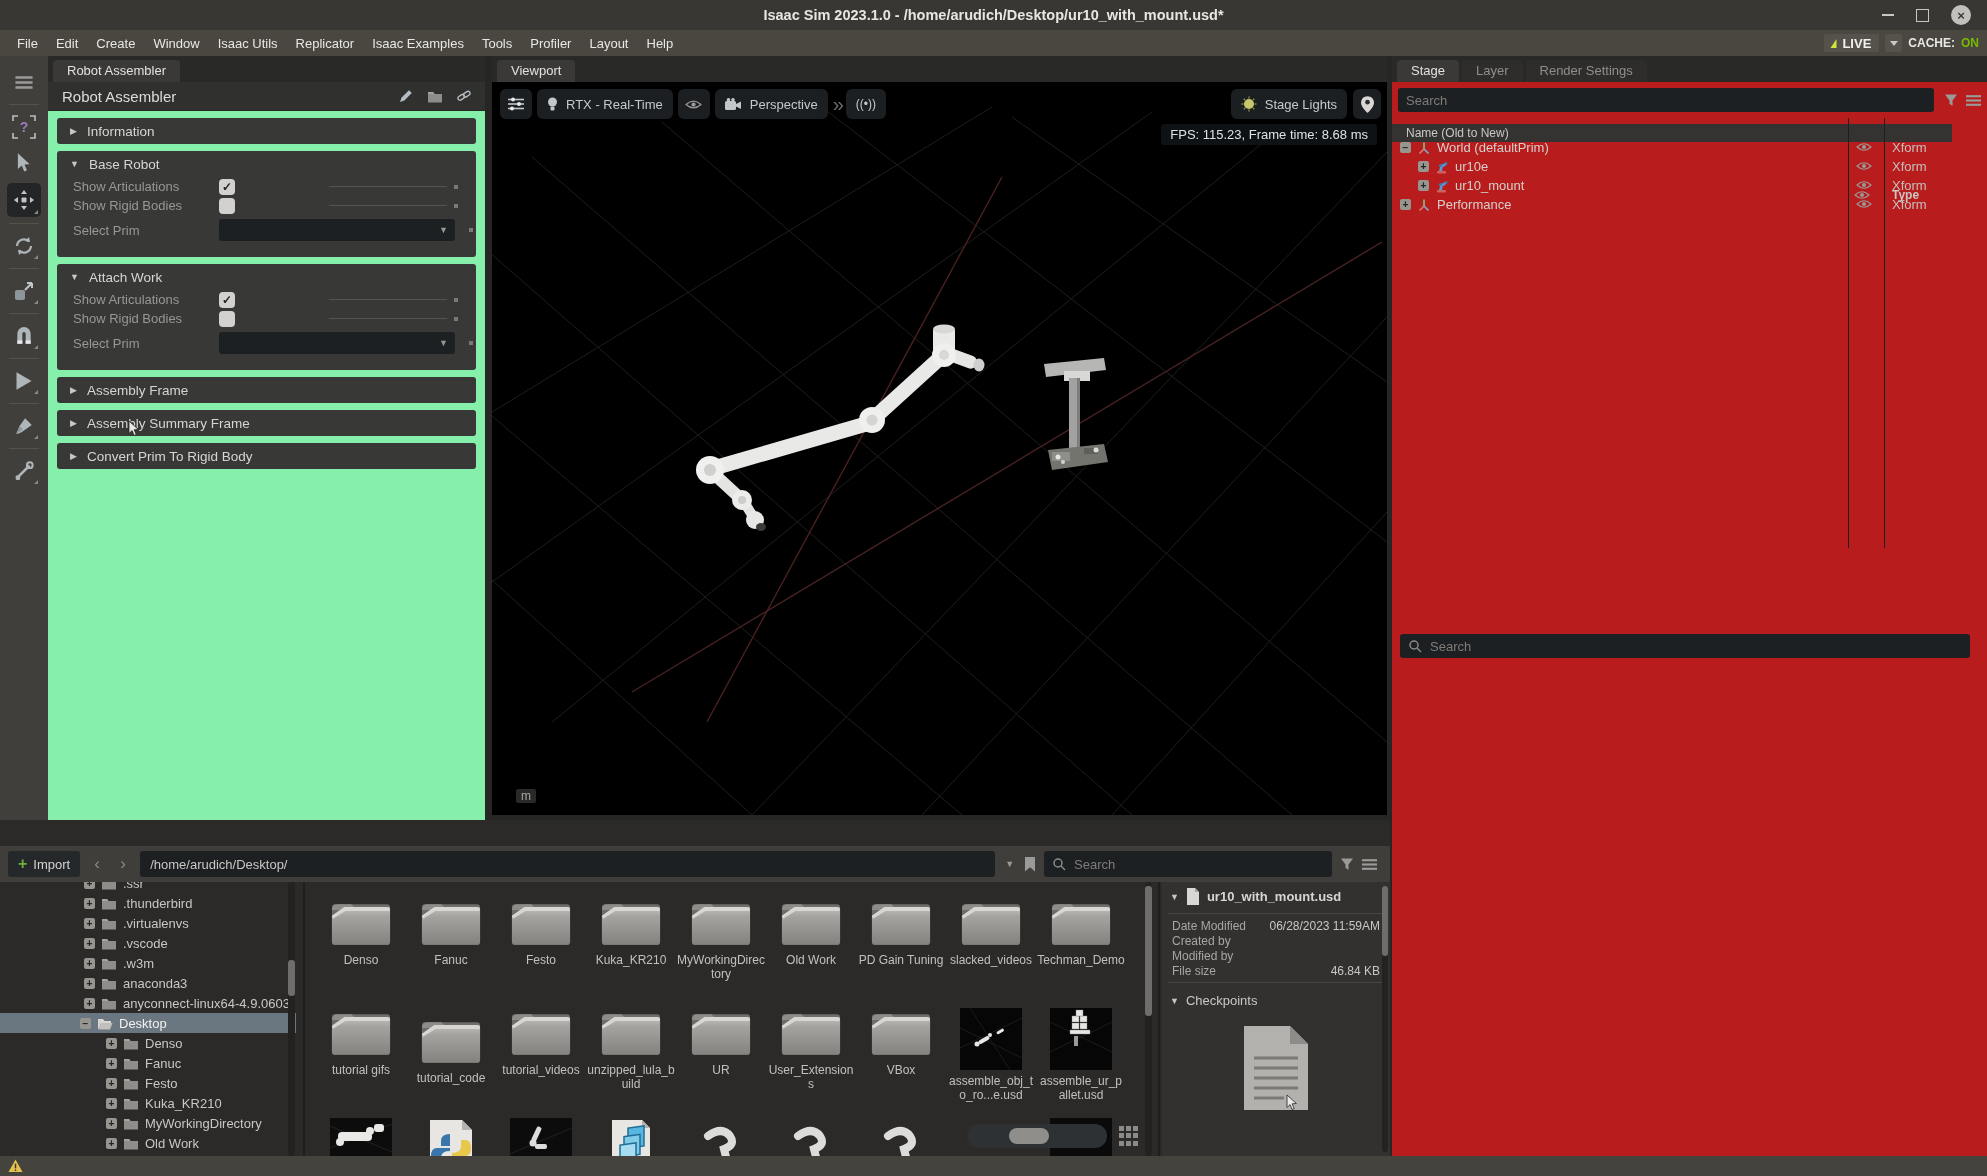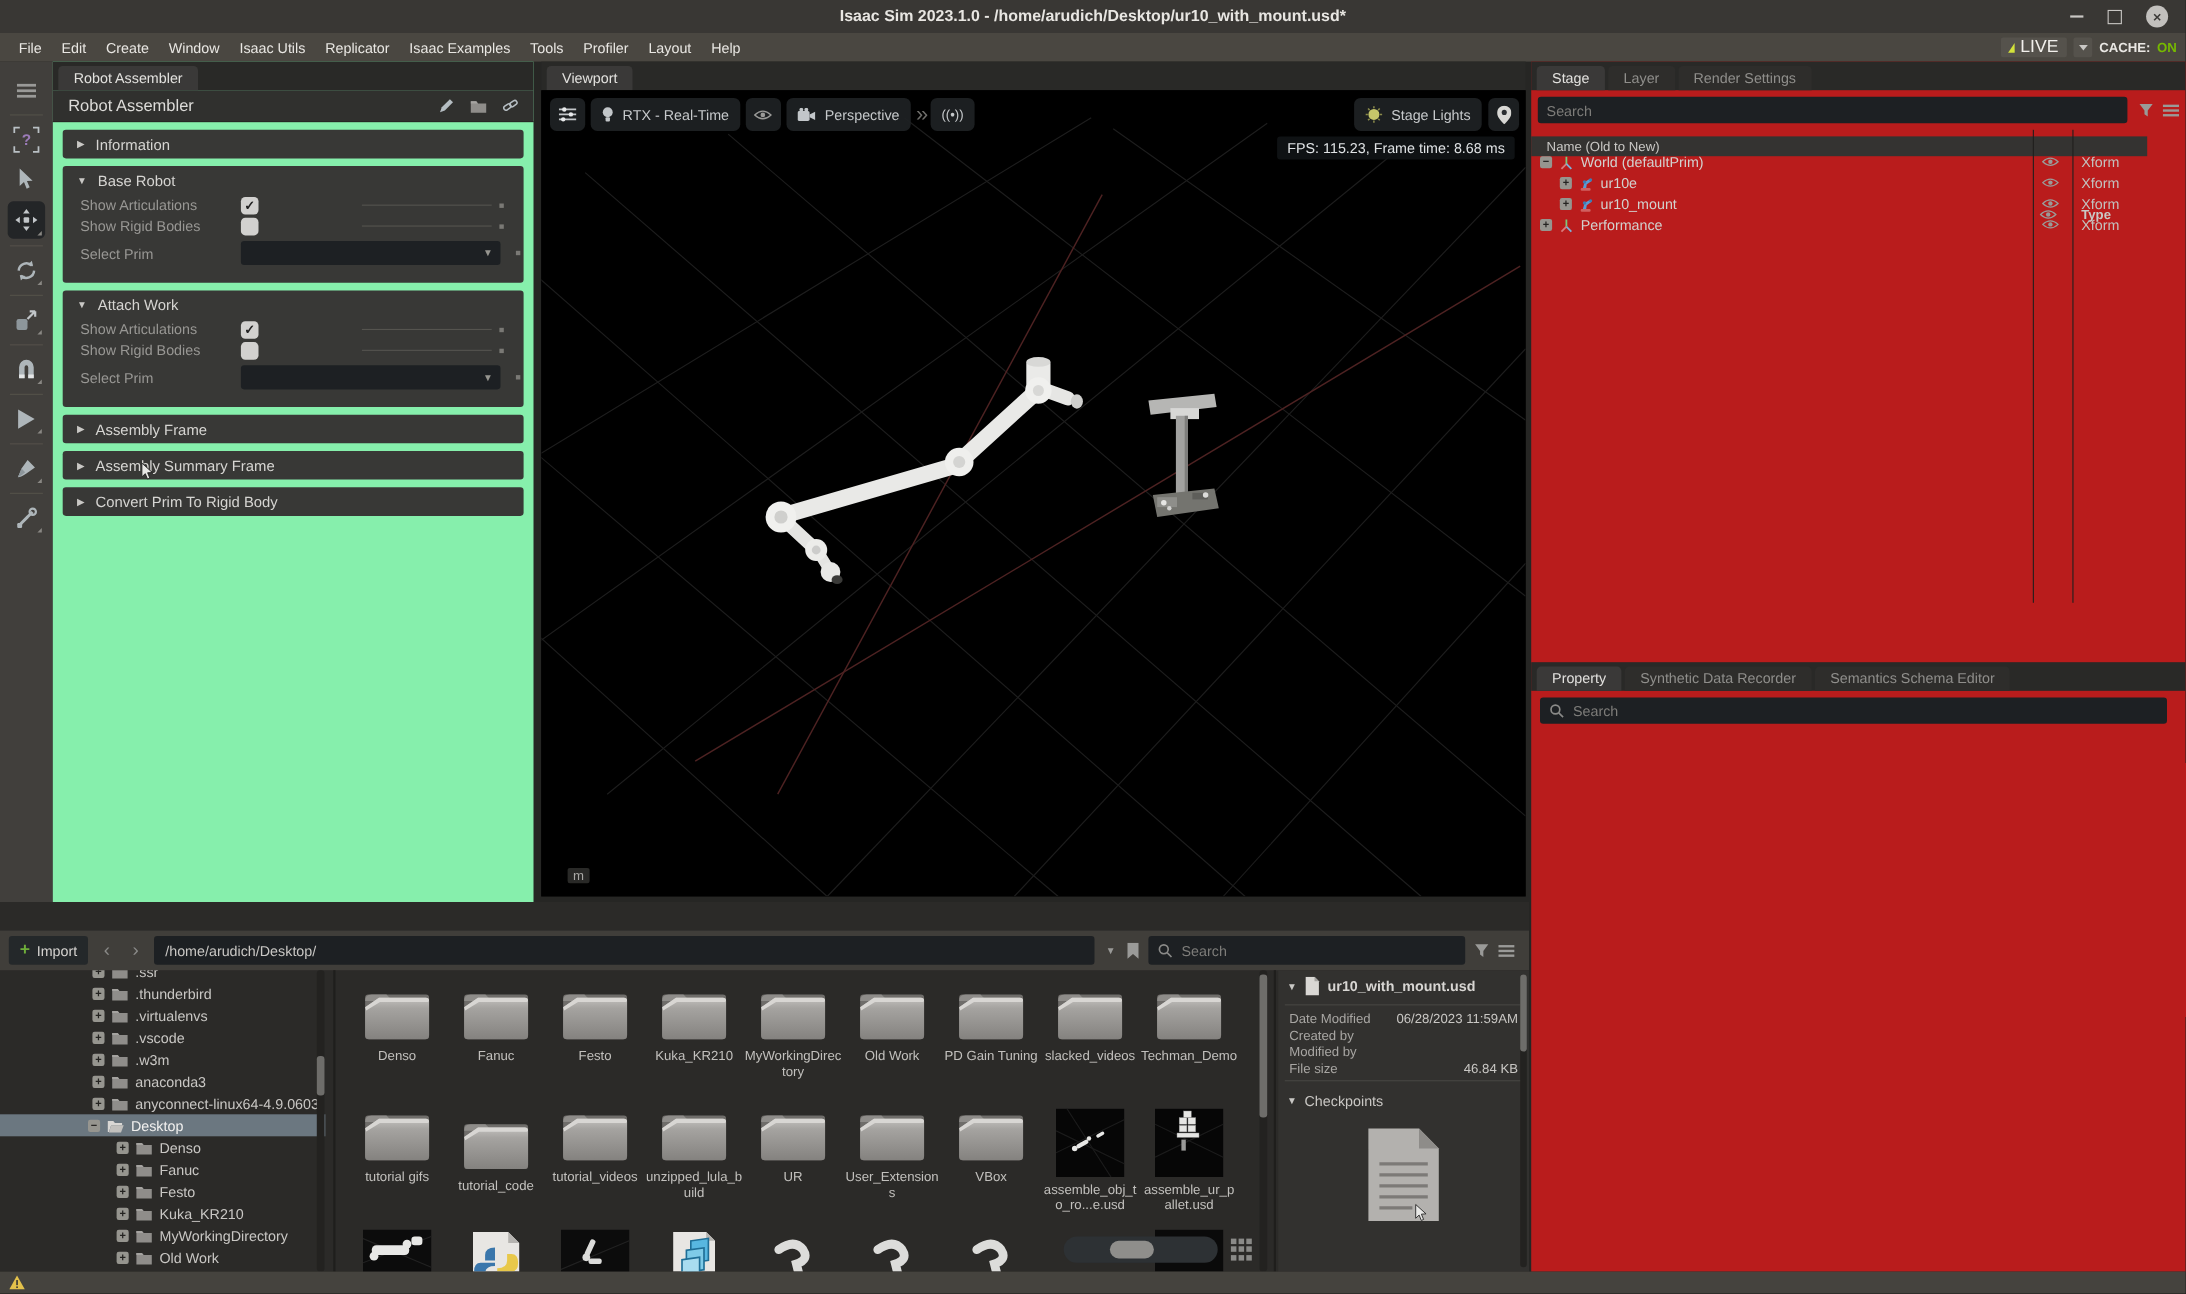--- a/index.html
+++ b/index.html
@@ -18,21 +18,21 @@
   .win-max{width:11px;height:11px;border:1.5px solid #c9c7c4}
   .win-close{width:20px;height:20px;border-radius:50%;background:#c2c0bd;color:#3a3836;font-size:13px;font-weight:bold;
              display:flex;align-items:center;justify-content:center;line-height:1}
 
   
   #menubar{left:0;top:30px;width:1987px;height:26px;background:#4a4741;display:flex;align-items:center;padding-left:8px;box-sizing:border-box}
   .mitem{font-size:13px;color:#e9e7e3;padding:0 9px;cursor:default}
   #menu-right{position:absolute;right:8px;top:0;height:26px;display:flex;align-items:center;gap:6px}
   #live-chip{height:18px;background:#55524c;border-radius:2px;display:flex;align-items:center;gap:4px;padding:0 8px}
   #live-chip .bolt{width:0;height:0;border-left:3px solid transparent;border-right:3px solid transparent;border-bottom:9px solid #d3e23a;transform:skewX(-18deg)}
-  #live-chip .lbl{font-size:16px;font-weight:normal;color:#f2f0ec}
+  #live-chip .lbl{font-size:13px;font-weight:bold;color:#f2f0ec}
   #live-caret{width:17px;height:18px;background:#55524c;border-radius:2px;display:flex;align-items:center;justify-content:center}
   #live-caret::after{content:"";width:0;height:0;border-left:4px solid transparent;border-right:4px solid transparent;border-top:5px solid #c9c7c4}
   .cache-lbl{font-size:12px;font-weight:bold;color:#e9e7e3}
   .cache-on{font-size:12px;font-weight:bold;color:#76b900}
 
   
   #tools{left:0;top:56px;width:48px;height:764px;background:#413f3c;display:flex;flex-direction:column;align-items:center;padding-top:8px;box-sizing:border-box}
   .tool{width:34px;height:32px;display:flex;align-items:center;justify-content:center;position:relative;margin:2px 0}
   .tool.selbox{background:#232527;border-radius:5px;height:34px}
   .tsep{width:30px;height:1px;background:#545149;margin:4px 0}
@@ -644,25 +644,20 @@
     <svg width="14" height="14" viewBox="0 0 14 14">
         <use href="#sym-axis"></use>
       </svg>
     <span class="nm">Performance</span>
     <svg class="seye" width="16" height="10" viewBox="0 0 16 10">
         <use href="#sym-eye"></use>
       </svg>
     <span class="stype">Xform</span>
   </div>
 
-  <div class="tabstrip abs" style="left:0;top:546px;width:595px">
-    <div class="tab active">Property</div>
-    <div class="tab">Synthetic Data Recorder</div>
-    <div class="tab">Semantics Schema Editor</div>
-  </div>
   <div id="prop-search">
     <svg width="14" height="14" viewBox="0 0 14 14">
         <use href="#sym-search"></use>
       </svg>
     <input placeholder="Search" style="">
   </div>
 </div>
 
 <div id="content-browser" class="abs">
   <div id="cb-toolbar">

